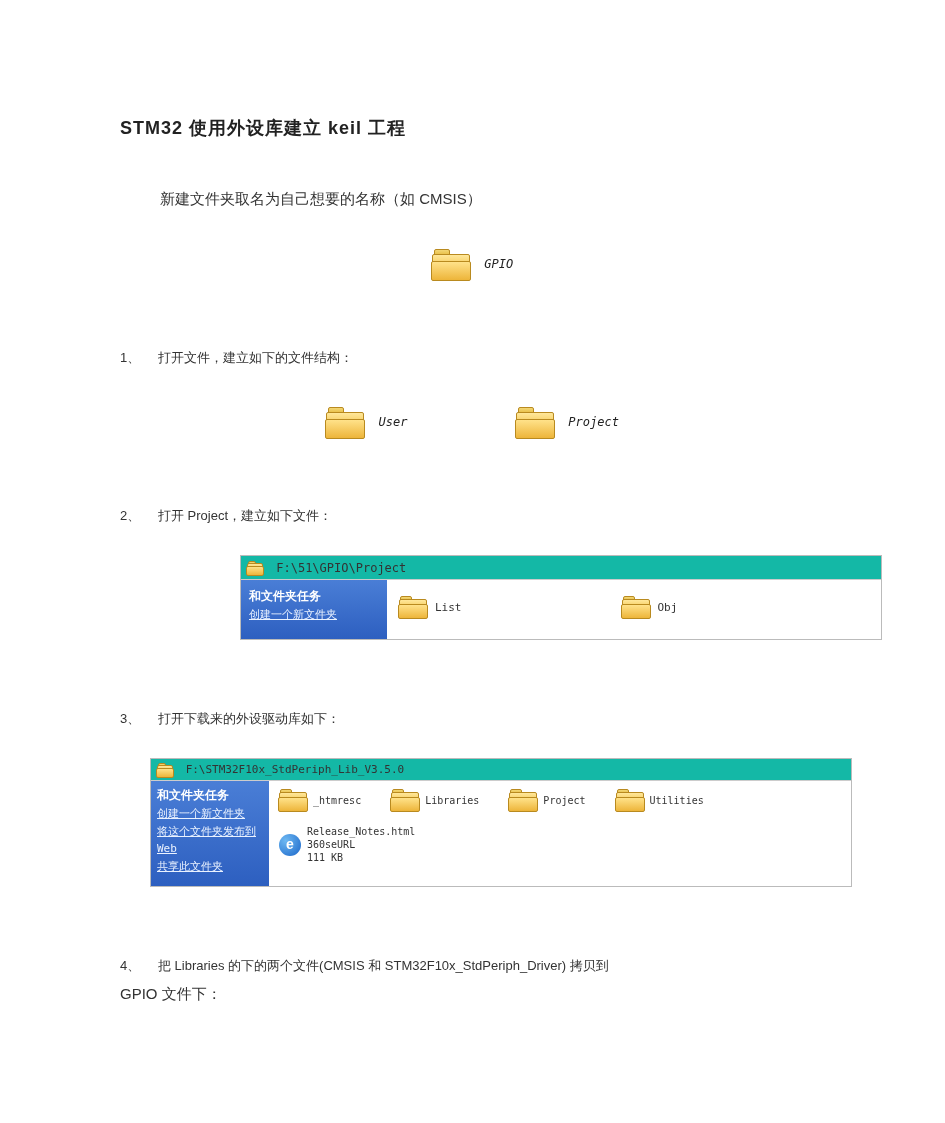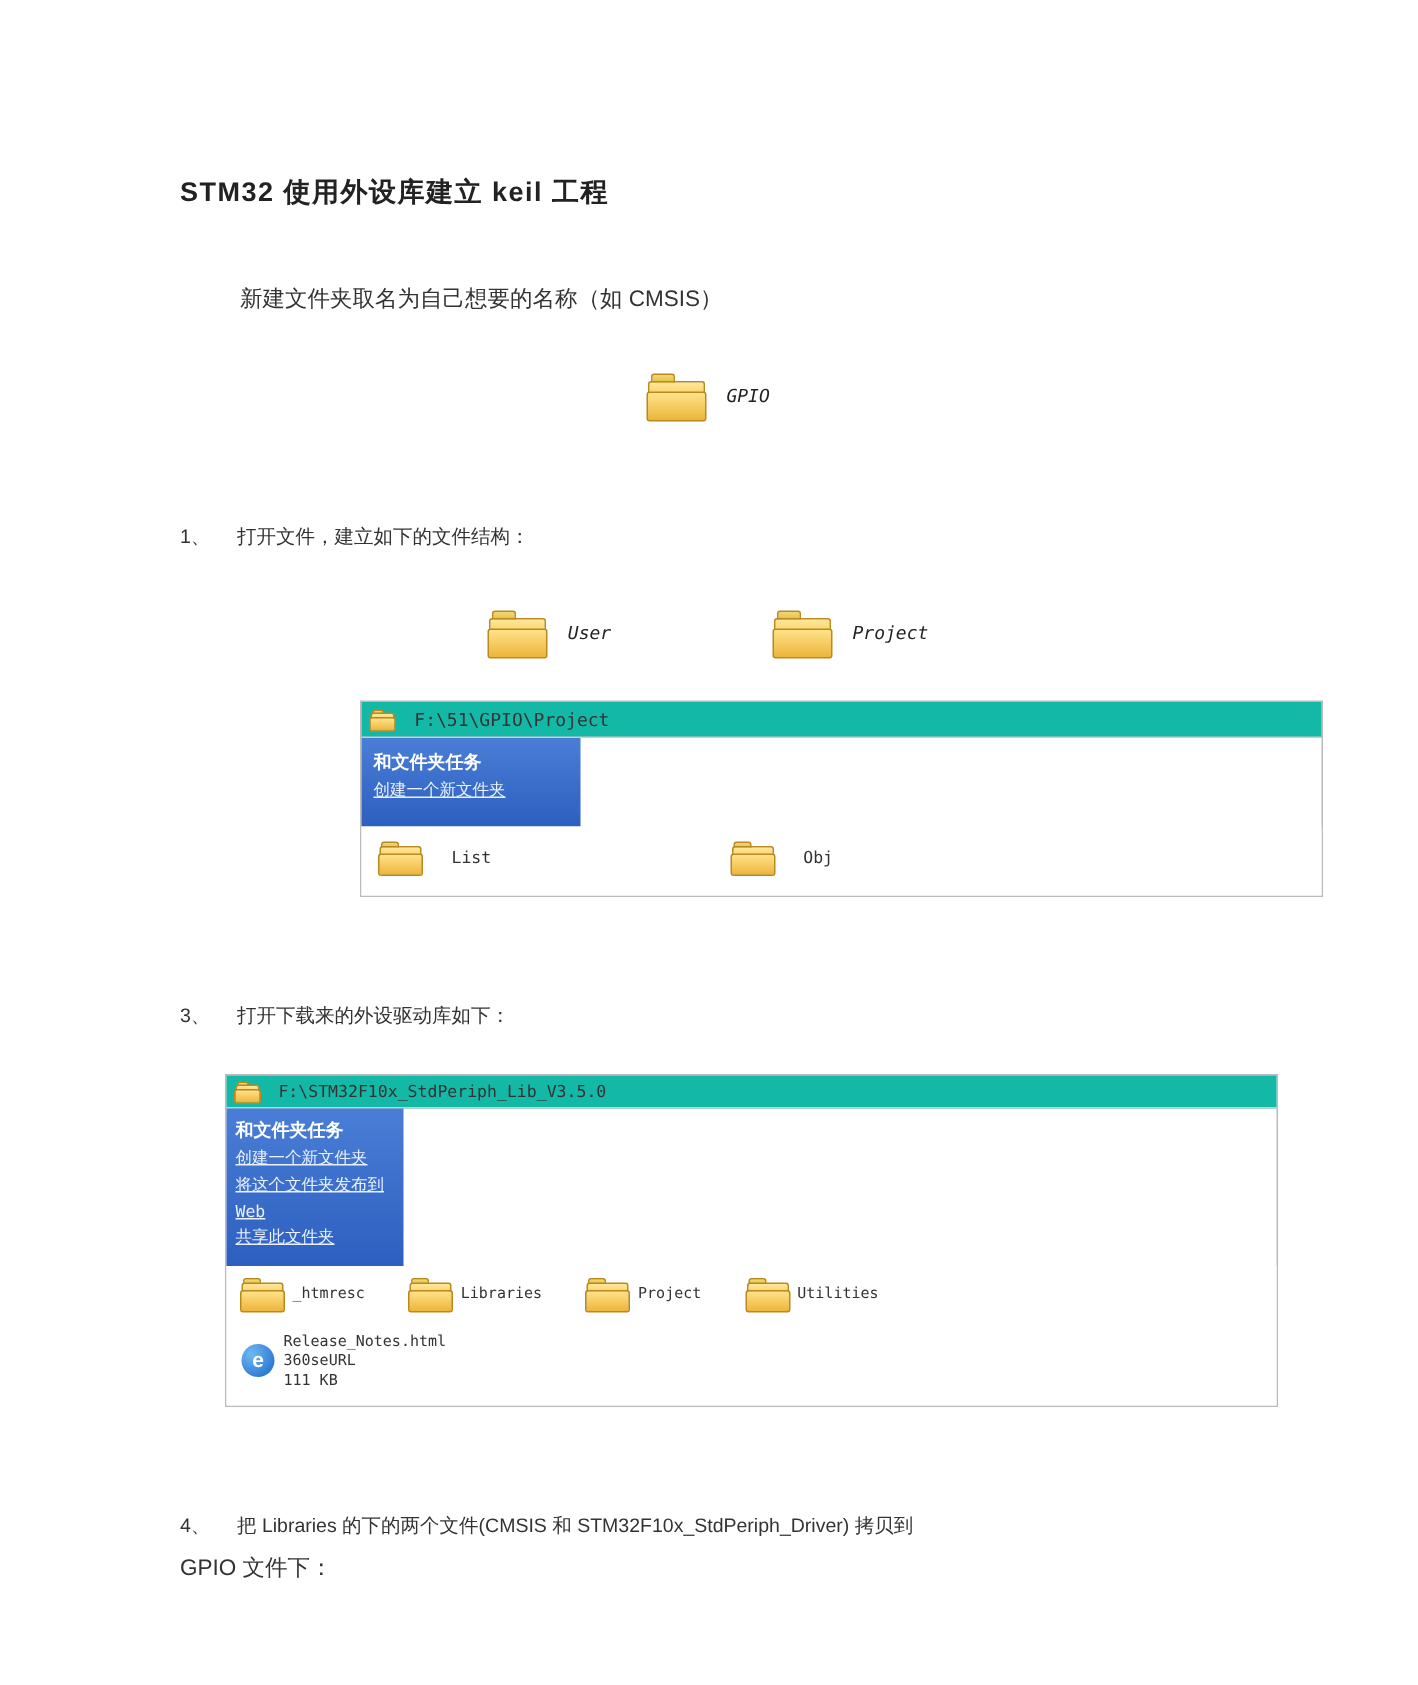--- a/index.html
+++ b/index.html
@@ -118,21 +118,20 @@
       border-bottom: 1px solid #ccc;
       background: #14b8a6;
     }
     .explorer .addr .atxt {
       display: inline-block;
       vertical-align: middle;
       margin-left: 6px;
     }
     .explorer .content {
       display: flex;
-      flex-direction: column;
     }
     .explorer .side {
       width: 130px;
       background: linear-gradient(#4a7ed6, #2d5fc0);
       color: #fff;
       padding: 6px 8px 14px 8px;
       line-height: 1.7;
     }
     .explorer .side .side-title {
       font-weight: bold;
@@ -148,21 +147,21 @@
     .explorer .main {
       flex: 1;
       padding: 10px 8px 14px 12px;
       background: #fff;
       display: flex;
       gap: 40px;
     }
     .explorer .entry {
       display: inline-flex;
       align-items: center;
-      gap: 20px;
+      gap: 8px;
     }
     .entry .elabel {
       font-size: 11px;
     }
 
     .explorer.big {
       margin-left: 30px;
       width: 700px;
       font-size: 11px;
     }
@@ -266,20 +265,23 @@
       <span class="icon-label">User</span>
     </span>
     <span class="item">
       <span class="folder-icon">
         <span class="tab"></span><span class="body"></span><span class="flap"></span>
       </span>
       <span class="icon-label">Project</span>
     </span>
   </div>
 
+  <div class="step">
+    <span class="step-num">2、</span><span class="step-gap"></span><span>打开 Project，建立如下文件：</span>
+  </div>
 
   <div class="explorer">
     <div class="addr">
       <span class="folder-icon tiny">
         <span class="tab"></span><span class="body"></span><span class="flap"></span>
       </span>
       <span class="atxt">F:\51\GPIO\Project</span>
     </div>
     <div class="content">
       <div class="side">

